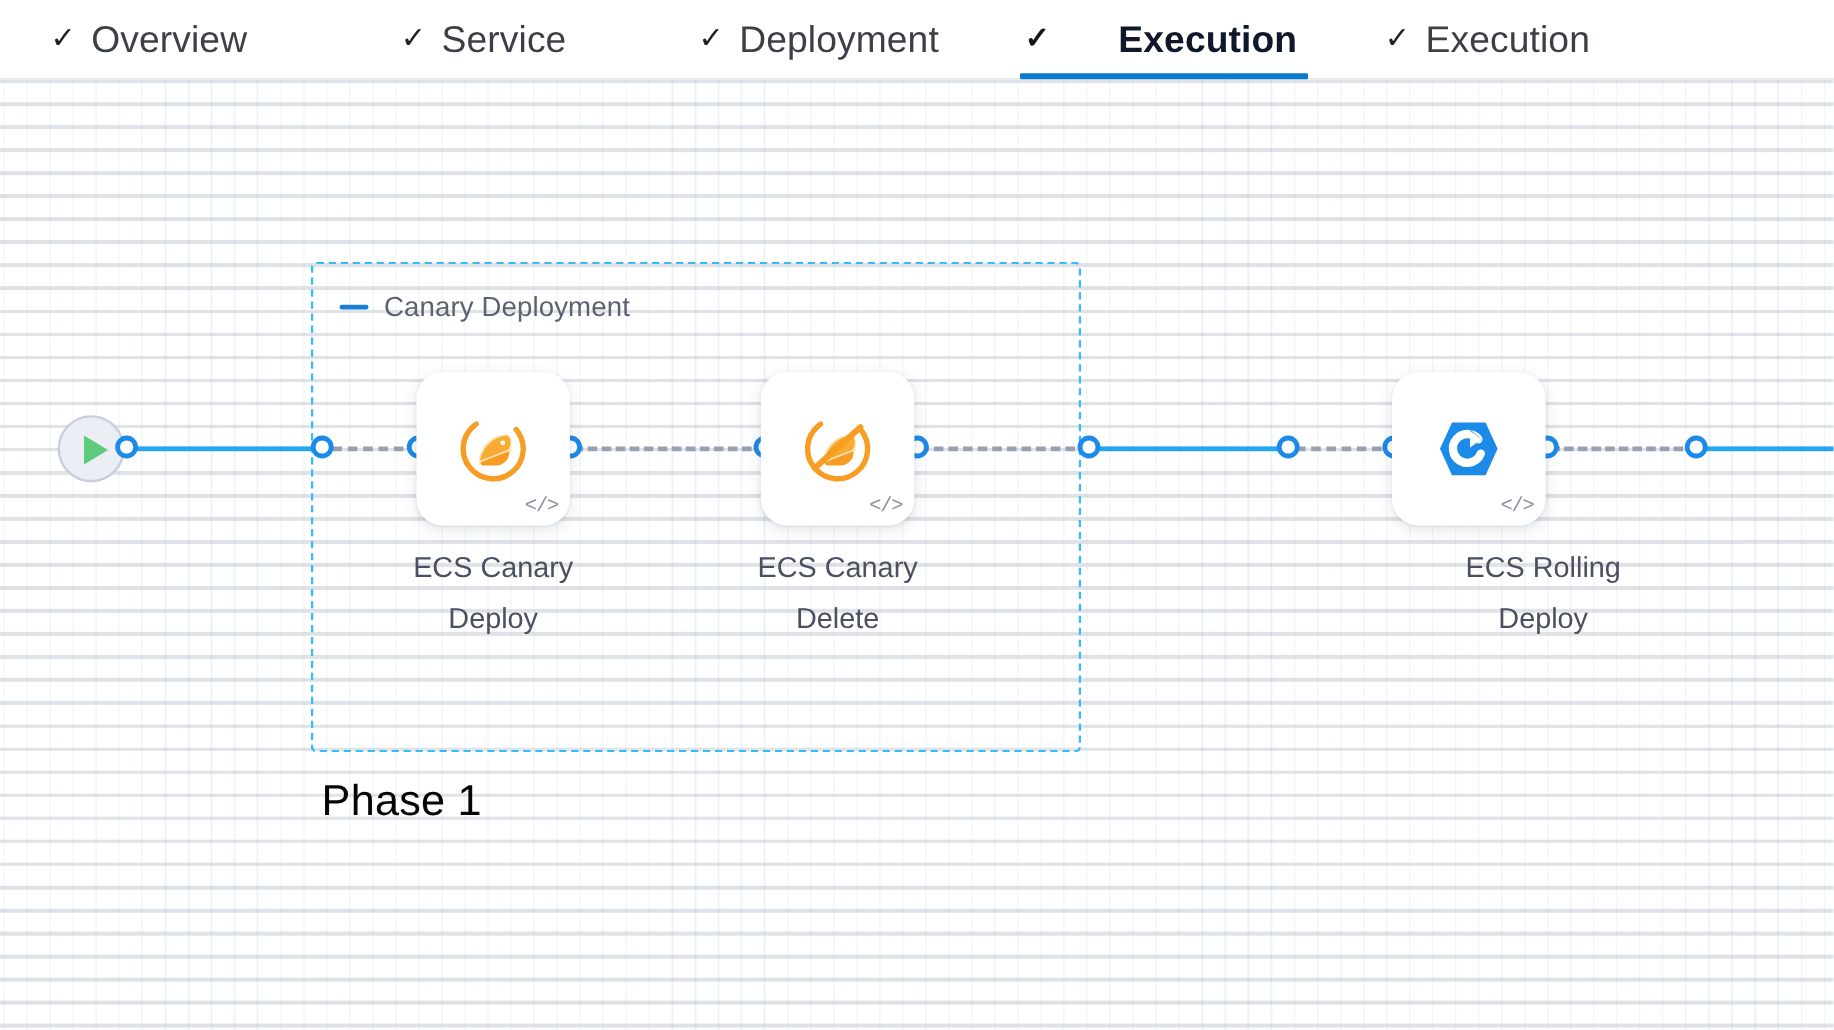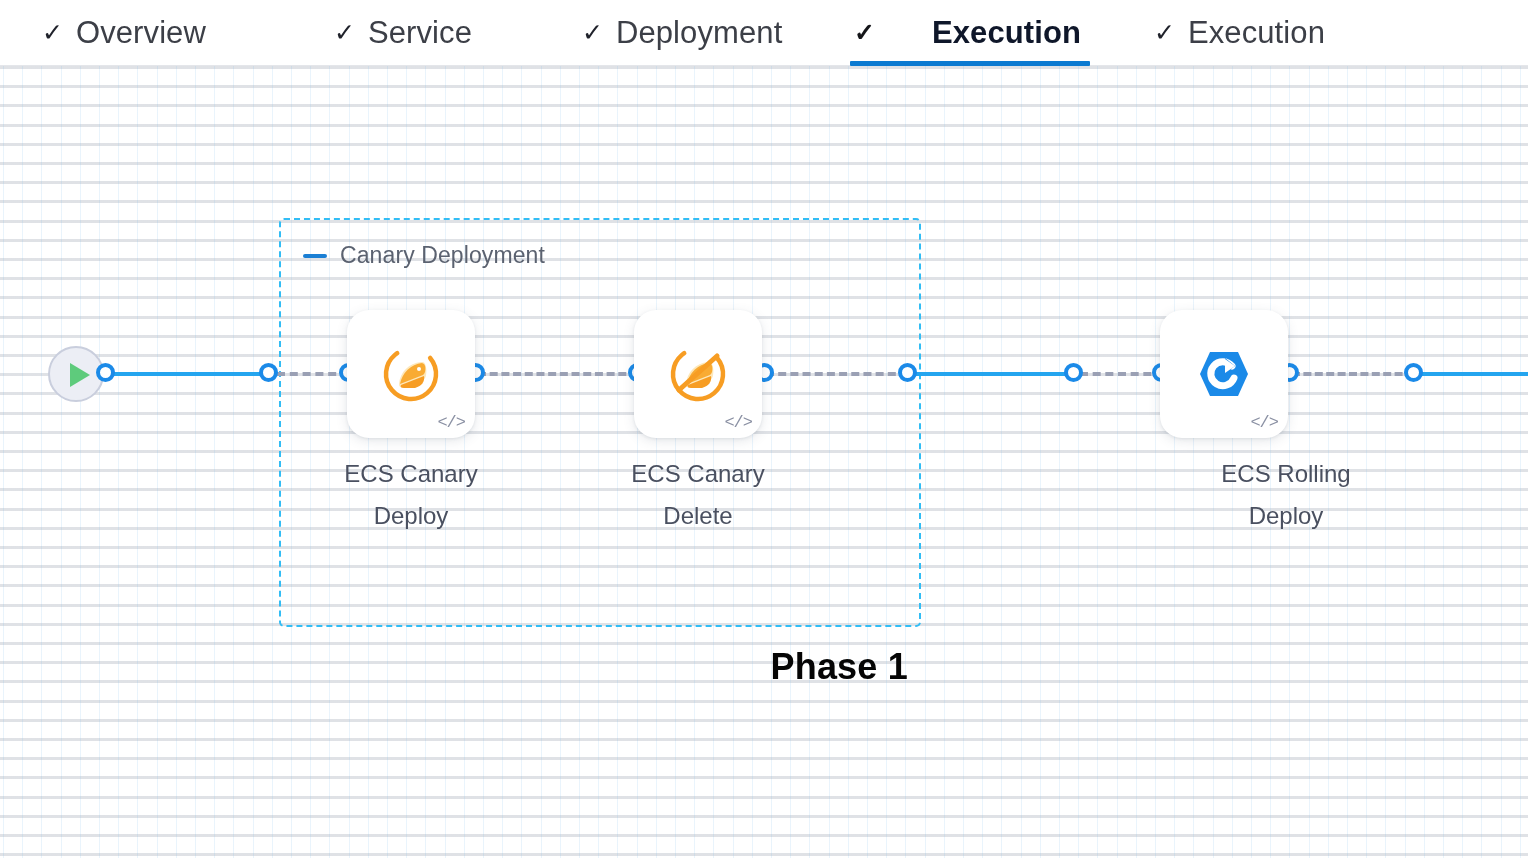--- a/index.html
+++ b/index.html
@@ -111,25 +111,25 @@
   .group-title {
     font-size: 23px;
     color: #5b6270;
     letter-spacing: .1px;
   }
 
   
   .phase-label {
     position: absolute;
     font-size: 36px;
-    font-weight: bold;
+    font-weight: normal;
     color: #050505;
     letter-spacing: .2px;
     white-space: nowrap;
-    text-align: right;
+    text-align: left;
   }
 
   
   .node {
     position: absolute;
     width: 128px; height: 128px;
     background: #ffffff;
     border-radius: 22px;
     box-shadow: 0 3px 12px rgba(60,75,100,0.13), 0 1px 3px rgba(60,75,100,0.10);
     cursor: pointer;
@@ -228,21 +228,21 @@
   </div>
   <div class="tab" style="left: 1150px; width: 205px;">
     <span class="check">✓</span>
     <span class="tab-label">Execution</span>
 
   </div>
 </div>
 
 <div id="canvas">
 
-  <div class="group-box" id="group-0" style="left: 279px; top: 152px; width: 642px; height: 409px;">
+  <div class="group-box" id="group-0" style="left: 259px; top: 152px; width: 642px; height: 409px;">
     <div class="group-header">
       <span class="collapse-icon"></span>
       <span class="group-title">Canary Deployment</span>
     </div>
   </div>
 
 
   <div class="phase-label" id="phase-0" style="left: 268px; top: 580px; width: 640px;">Phase 1</div>
 
   <div class="edge-solid" style="left:98px;  top:306px; width:172px;"></div>

